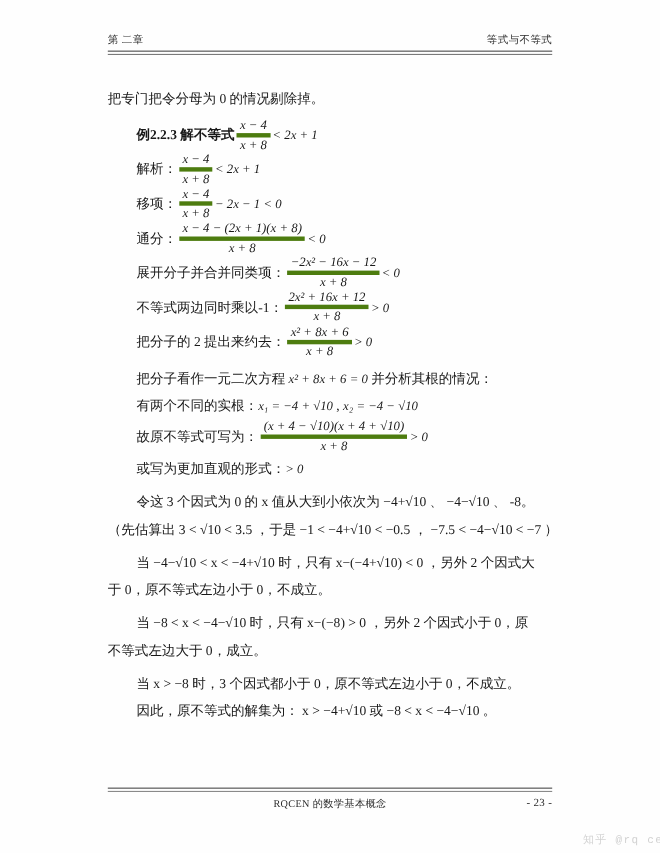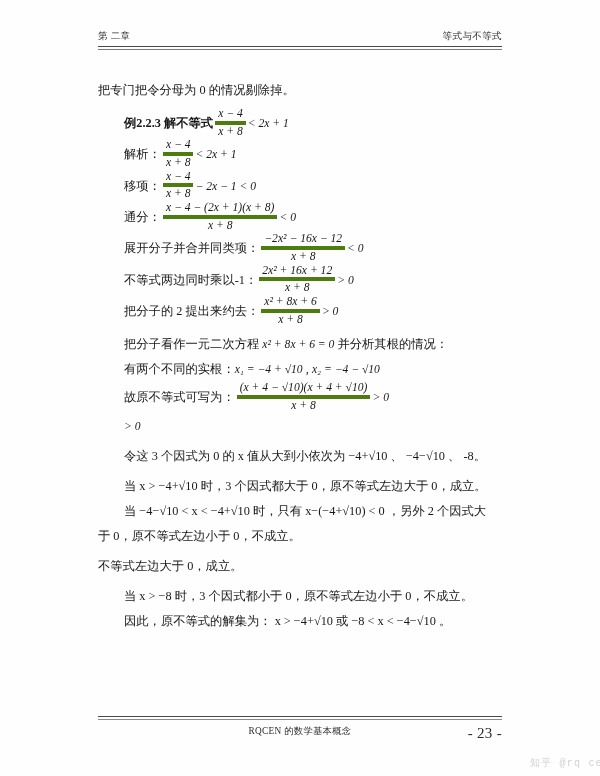--- a/index.html
+++ b/index.html
@@ -103,21 +103,21 @@
     position: relative;
     font-size: 9.3px;
     color: #2b2b2b;
     padding-top: 5px;
     letter-spacing: 0.3px;
   }
   .footer-pageno {
     position: absolute;
     right: 0;
     top: 5px;
-    font-size: 15px;
+    font-size: 10px;
   }
 
   
   .watermark {
     position: absolute;
     right: 6px;
     bottom: 6px;
     font-size: 10px;
     color: #d2d2d2;
     letter-spacing: 1.2px;
@@ -182,35 +182,36 @@
 
       <p class="p indent2">
         <span>有两个不同的实根：</span><span class="m">x₁ = −4 + √10</span><span> , </span><span class="m">x₂ = −4 − √10</span>
       </p>
 
       <p class="p indent2">
         <span>故原不等式可写为：</span><span class="frac"><span class="num m">(x + 4 − √10)(x + 4 + √10)</span><span class="den m">x + 8</span></span><span class="m">&gt; 0</span>
       </p>
 
       <p class="p indent2">
-        <span class="m">&gt; 0</span>
+        <span>或写为更加直观的形式：</span><span class="m">&gt; 0</span>
       </p>
 
       <div class="gap-sm"></div>
 
       <p class="p indent2">令这 3 个因式为 0 的 x 值从大到小依次为 −4+√10 、 −4−√10 、 -8。</p>
-
-      <div class="gap-sm"></div>
-
-      <p class="p indent2">当 x &gt; −4+√10 时，3 个因式都大于 0，原不等式左边大于 0，成立。</p>
+      <p class="p indent1">（先估算出 3 &lt; √10 &lt; 3.5 ，于是 −1 &lt; −4+√10 &lt; −0.5 ， −7.5 &lt; −4−√10 &lt; −7 ）</p>
+
+      <div class="gap-sm"></div>
+
       <p class="p indent2">当 −4−√10 &lt; x &lt; −4+√10 时，只有 x−(−4+√10) &lt; 0 ，另外 2 个因式大</p>
       <p class="p indent1">于 0，原不等式左边小于 0，不成立。</p>
 
       <div class="gap-sm"></div>
 
+      <p class="p indent2">当 −8 &lt; x &lt; −4−√10 时，只有 x−(−8) &gt; 0 ，另外 2 个因式小于 0，原</p>
       <p class="p indent1">不等式左边大于 0，成立。</p>
 
       <div class="gap-sm"></div>
 
       <p class="p indent2">当 x &gt; −8 时，3 个因式都小于 0，原不等式左边小于 0，不成立。</p>
       <p class="p indent2">因此，原不等式的解集为： x &gt; −4+√10 或 −8 &lt; x &lt; −4−√10 。</p>
 
       <div class="gap-sm"></div>
 
 

